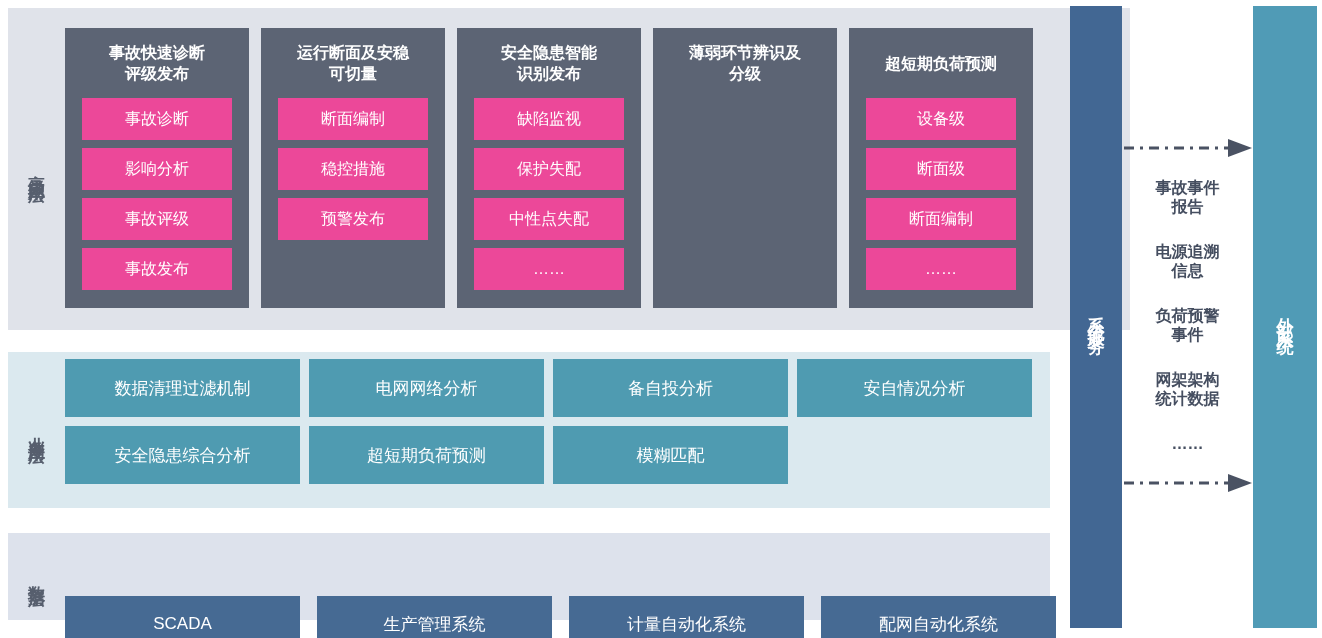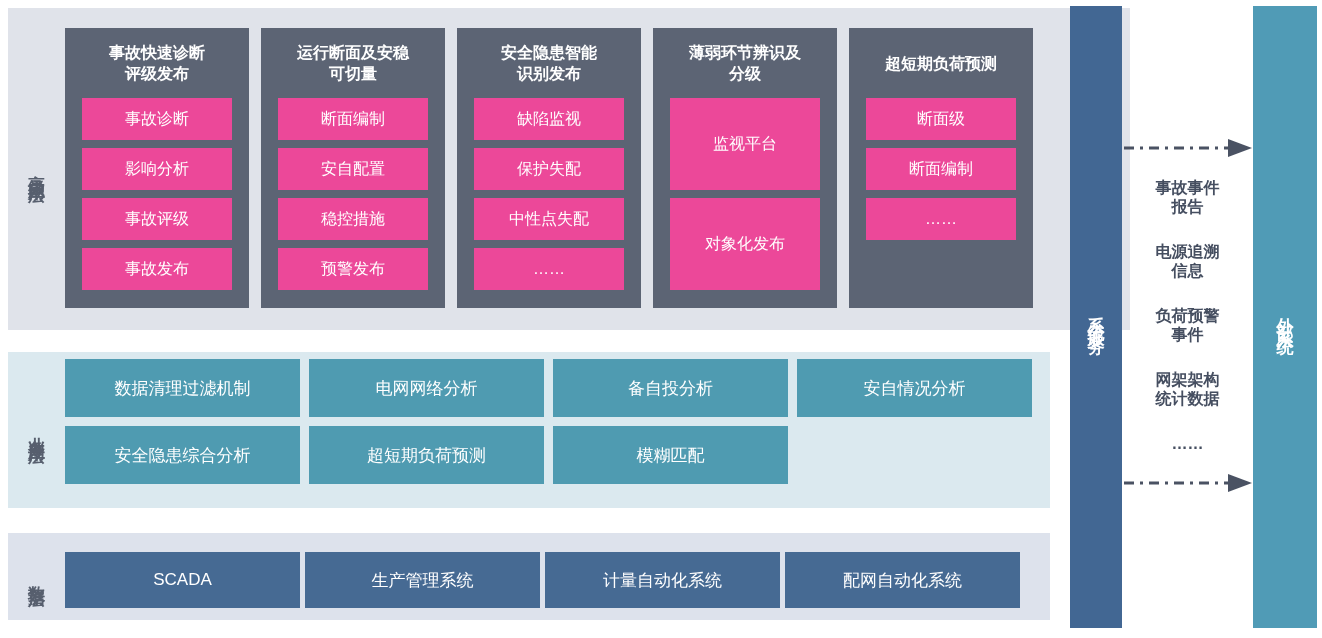--- a/index.html
+++ b/index.html
@@ -32,21 +32,21 @@
     height:42px; background:#ec4899; color:#ffffff; font-size:16px;
     display:flex; align-items:center; justify-content:center;
   }
   .col-item.tall { height:92px; }
 
   
   .biz-grid { display:grid; grid-template-columns:repeat(4,235px); grid-auto-rows:58px; gap:9px; padding-top:7px; }
   .biz-box { background:#4f9bb1; color:#ffffff; font-size:17px; display:flex; align-items:center; justify-content:center; }
 
   
-  .data-row { display:flex; gap:5px; padding-top:19px; }
+  .data-row { display:flex; gap:17px; padding-top:19px;margin-top:44px; }
   .data-box { width:235px; height:56px; background:#466a93; color:#ffffff; font-size:17px;
     display:flex; align-items:center; justify-content:center; }
 
   
   .service-bar, .external-bar {
     position:absolute; top:6px; height:622px; display:flex; align-items:center; justify-content:center;
     color:#ffffff; font-weight:bold; font-size:17px;
   }
   .service-bar  { left:1070px; width:52px; background:#426793; }
   .external-bar { left:1253px; width:64px; background:#509bb6; }
@@ -85,49 +85,45 @@
           <div class="col-item">事故评级</div>
           <div class="col-item">事故发布</div>
         </div>
       </div>
 
       <div class="app-column">
         <div class="col-title">运行断面及安稳
 可切量</div>
         <div class="col-items">
           <div class="col-item">断面编制</div>
-          <div class="col-item">安自配置</div>
           <div class="col-item">稳控措施</div>
           <div class="col-item">预警发布</div>
         </div>
       </div>
 
       <div class="app-column">
         <div class="col-title">安全隐患智能
 识别发布</div>
         <div class="col-items">
           <div class="col-item">缺陷监视</div>
           <div class="col-item">保护失配</div>
           <div class="col-item">中性点失配</div>
           <div class="col-item">……</div>
         </div>
       </div>
 
       <div class="app-column">
         <div class="col-title">薄弱环节辨识及
 分级</div>
-        <div class="col-items">
-          <div class="col-item tall">监视平台</div>
-          <div class="col-item tall">对象化发布</div>
-        </div>
       </div>
 
       <div class="app-column">
         <div class="col-title">超短期负荷预测</div>
         <div class="col-items">
+          <div class="col-item">设备级</div>
           <div class="col-item">断面级</div>
           <div class="col-item">断面编制</div>
           <div class="col-item">……</div>
         </div>
       </div>
 
     </div>
   </section>
 
   <section class="band band-business">

